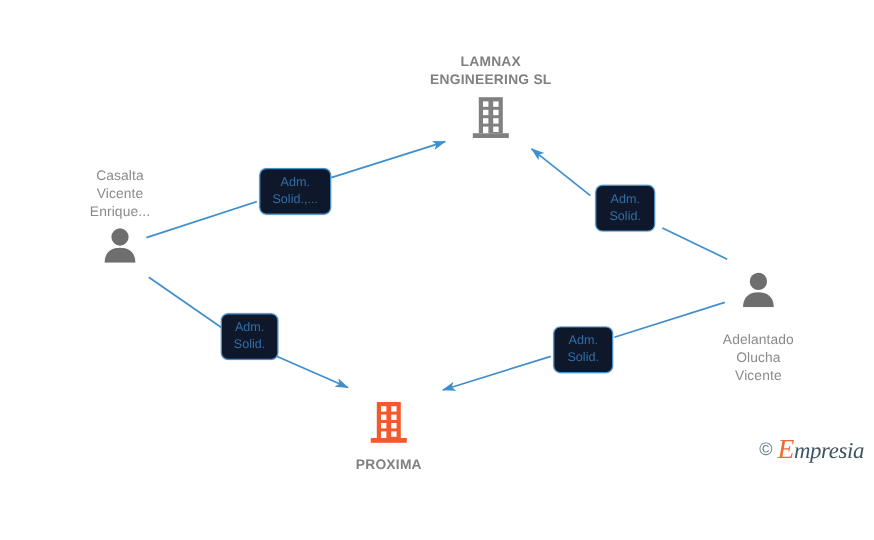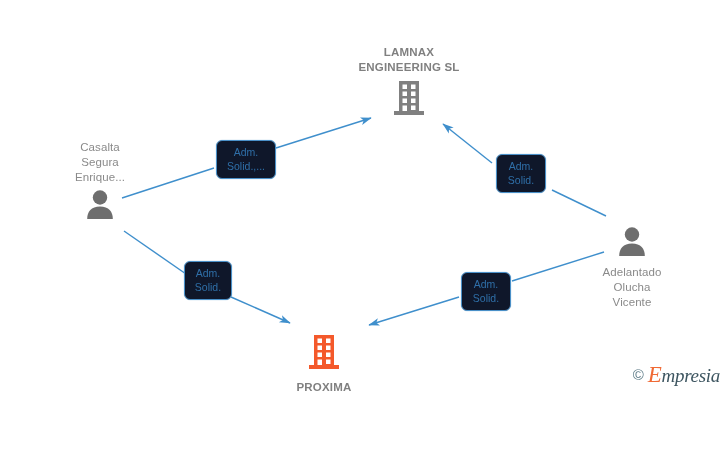--- a/index.html
+++ b/index.html
@@ -141,31 +141,31 @@
         <rect x="10.5" y="19.5" width="4.5" height="4.5" fill="#ffffff"></rect>
         <rect x="19" y="19.5" width="4.5" height="4.5" fill="#ffffff"></rect>
         <rect x="10.5" y="26.5" width="4.5" height="5.5" fill="#ffffff"></rect>
         <rect x="19" y="26.5" width="4.5" height="4.5" fill="#ffffff"></rect>
       </svg>
     </span>
   </div>
 
   <div class="node label-above" style="left:100px; top:140px;">
     <div class="node-label person">Casalta
-Segura
+Vicente
 Enrique...</div>
     <span class="node-icon">
       <svg width="32" height="30" viewBox="0 0 32 30" xmlns="http://www.w3.org/2000/svg">
         <circle cx="16" cy="8.5" r="7.2" fill="#6E6E6E"></circle>
         <path d="M16 17.5 C7.2 17.5 3.2 22.6 3.2 30 L28.8 30 C28.8 22.6 24.8 17.5 16 17.5 Z" fill="#6E6E6E"></path>
       </svg>
     </span>
   </div>
 
-  <div class="node label-below" style="left:632px; top:226px;">
+  <div class="node label-below" style="left:632px; top:226px;gap:11px;">
     <span class="node-icon">
       <svg width="32" height="30" viewBox="0 0 32 30" xmlns="http://www.w3.org/2000/svg">
         <circle cx="16" cy="8.5" r="7.2" fill="#6E6E6E"></circle>
         <path d="M16 17.5 C7.2 17.5 3.2 22.6 3.2 30 L28.8 30 C28.8 22.6 24.8 17.5 16 17.5 Z" fill="#6E6E6E"></path>
       </svg>
     </span>
     <div class="node-label person">Adelantado
 Olucha
 Vicente</div>
   </div>

